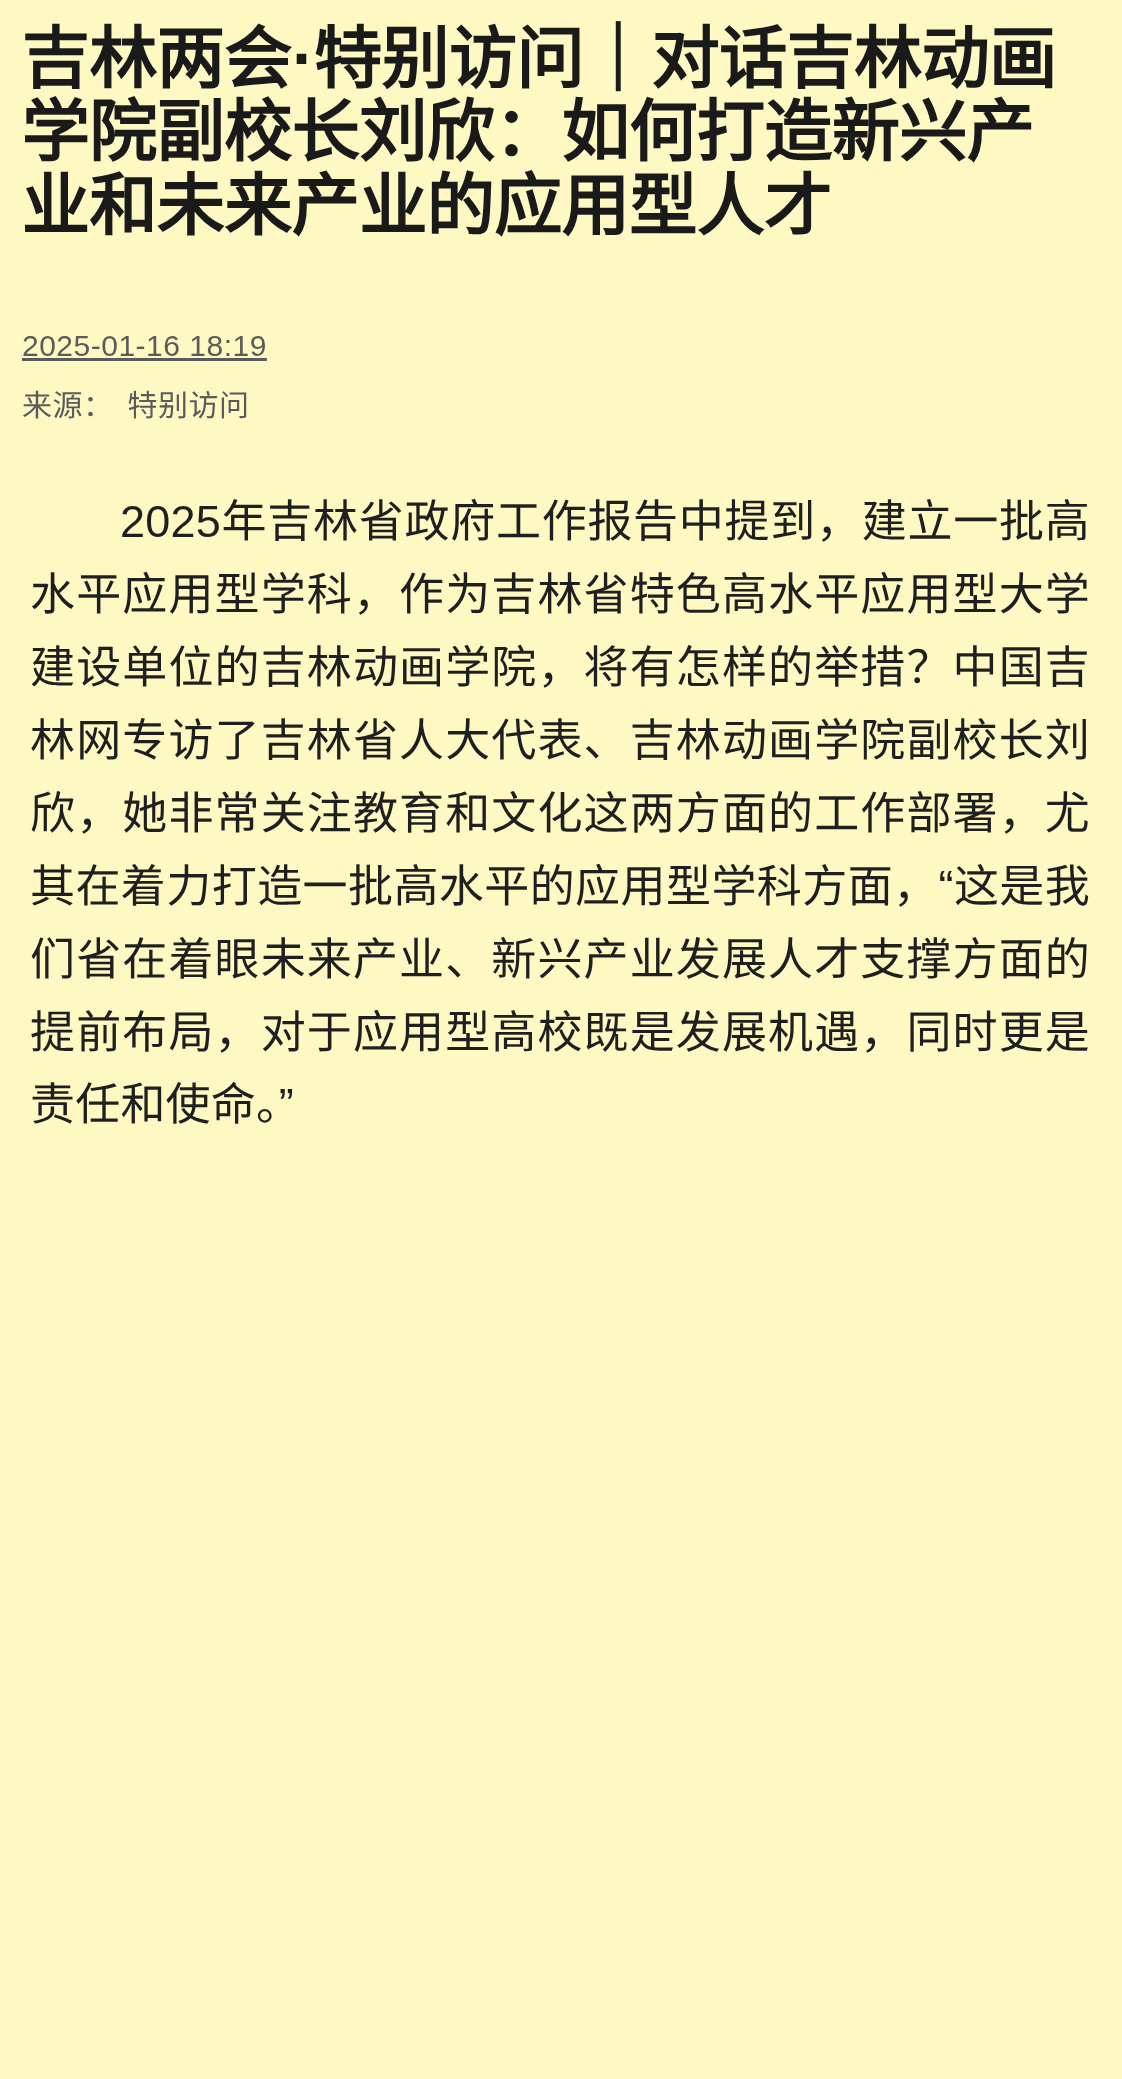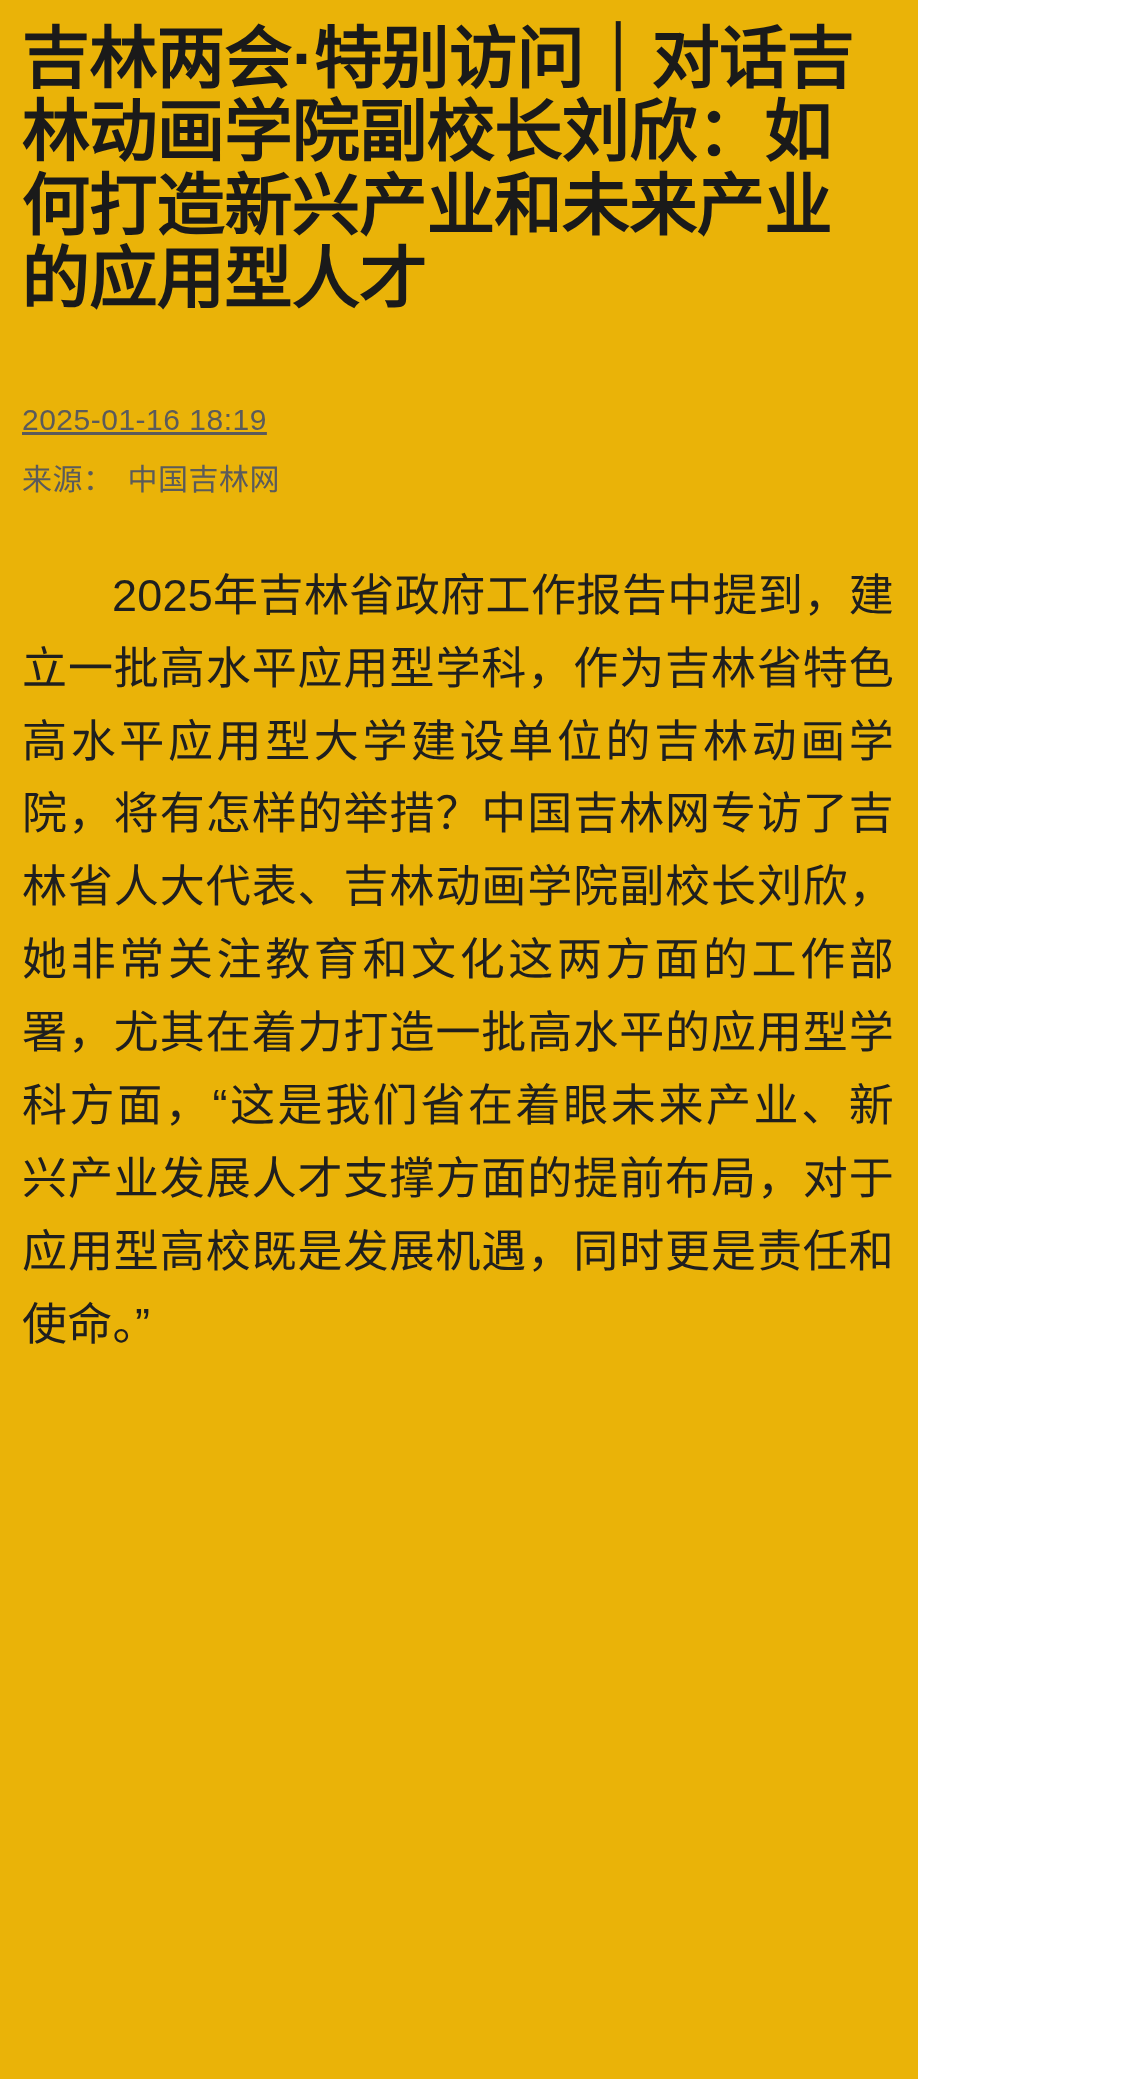--- a/index.html
+++ b/index.html
@@ -8,25 +8,25 @@
     background: #ffffff;
   }
   body {
     width: 1122px;
     min-height: 2079px;
     font-family: "Liberation Sans", "DejaVu Sans", sans-serif;
     color: #222222;
     -webkit-font-smoothing: antialiased;
   }
   .page {
-    width: 918px;
+    width: 1122px;
     min-height: 2079px;
     box-sizing: border-box;
     padding: 0 24px 12px 22px;
-    background: #eab308;
+    background: #fef9c3;
   }
   .article-title {
     margin: 0;
     padding-top: 22px;
     font-size: 68px;
     line-height: 1.08;
     font-weight: 700;
     letter-spacing: -0.5px;
     color: #1a1a1a;
     word-break: break-word;
@@ -48,40 +48,40 @@
     color: #5b5b5b;
     letter-spacing: 0.5px;
   }
   .meta-source .source-label {
     margin-right: 14px;
   }
   .body {
     margin-top: 62px;
   }
   .body p {
-    margin: 0;
+    margin: 8px;
     font-size: 45px;
     line-height: 1.62;
     color: #1f1f1f;
     text-align: justify;
     text-indent: 2em;
     letter-spacing: 0.2px;
   }
 </style>
 </head>
 <body>
 
 <div class="page">
 
   <h1 class="article-title">吉林两会·特别访问｜对话吉林动画学院副校长刘欣：如何打造新兴产业和未来产业的应用型人才</h1>
 
   <div class="meta">
     <div class="meta-time">2025-01-16 18:19</div>
     <div class="meta-source">
-      <span class="source-label">来源：</span><span class="source-name">中国吉林网</span>
+      <span class="source-label">来源：</span><span class="source-name">特别访问</span>
     </div>
   </div>
 
   <div class="body">
     <p>2025年吉林省政府工作报告中提到，建立一批高水平应用型学科，作为吉林省特色高水平应用型大学建设单位的吉林动画学院，将有怎样的举措？中国吉林网专访了吉林省人大代表、吉林动画学院副校长刘欣，她非常关注教育和文化这两方面的工作部署，尤其在着力打造一批高水平的应用型学科方面，“这是我们省在着眼未来产业、新兴产业发展人才支撑方面的提前布局，对于应用型高校既是发展机遇，同时更是责任和使命。”</p>
   </div>
 
 </div>
 
 </body></html>

